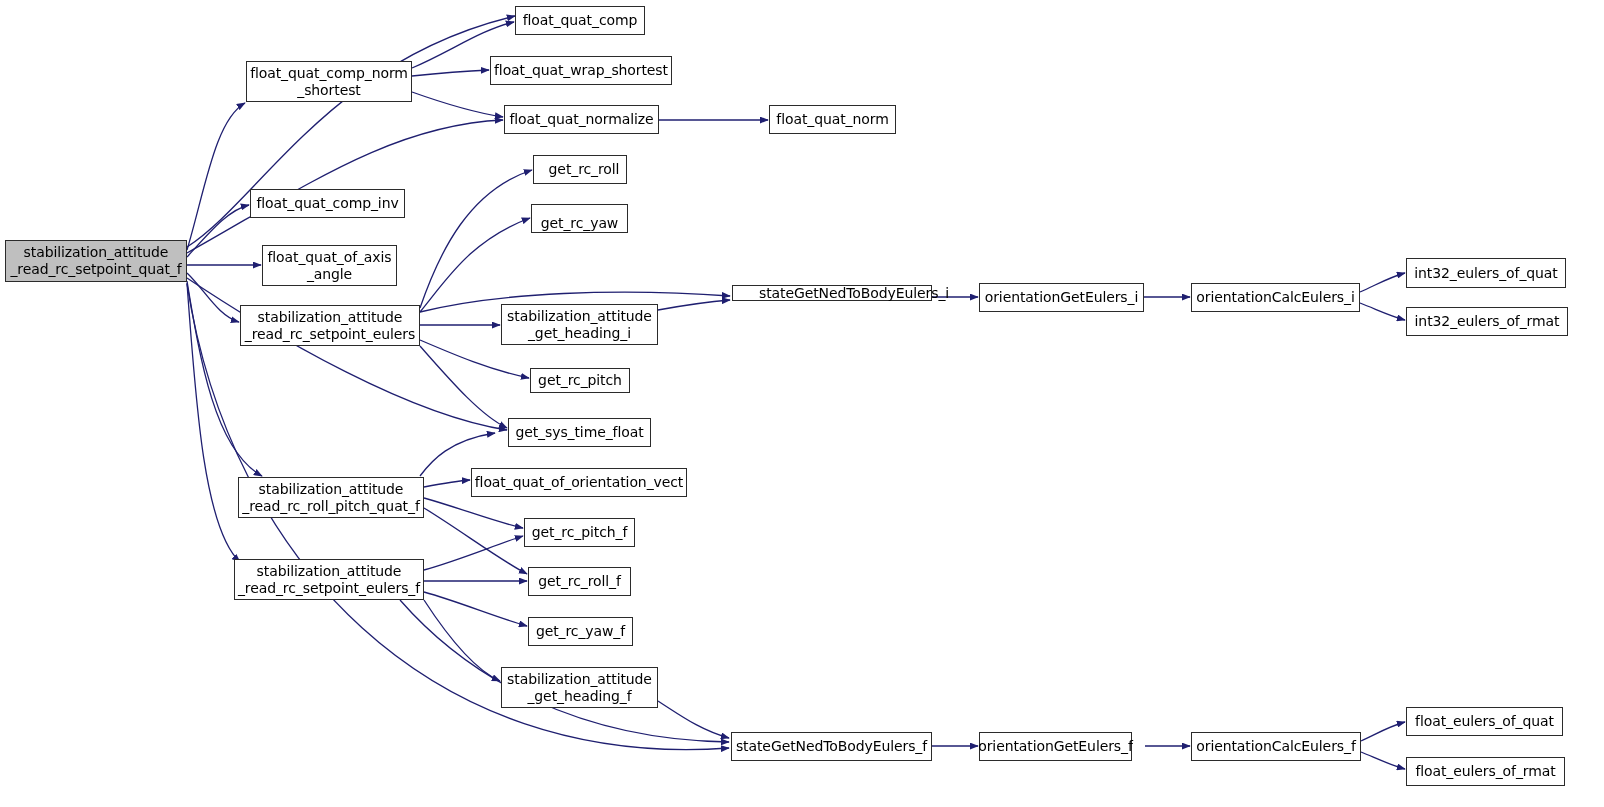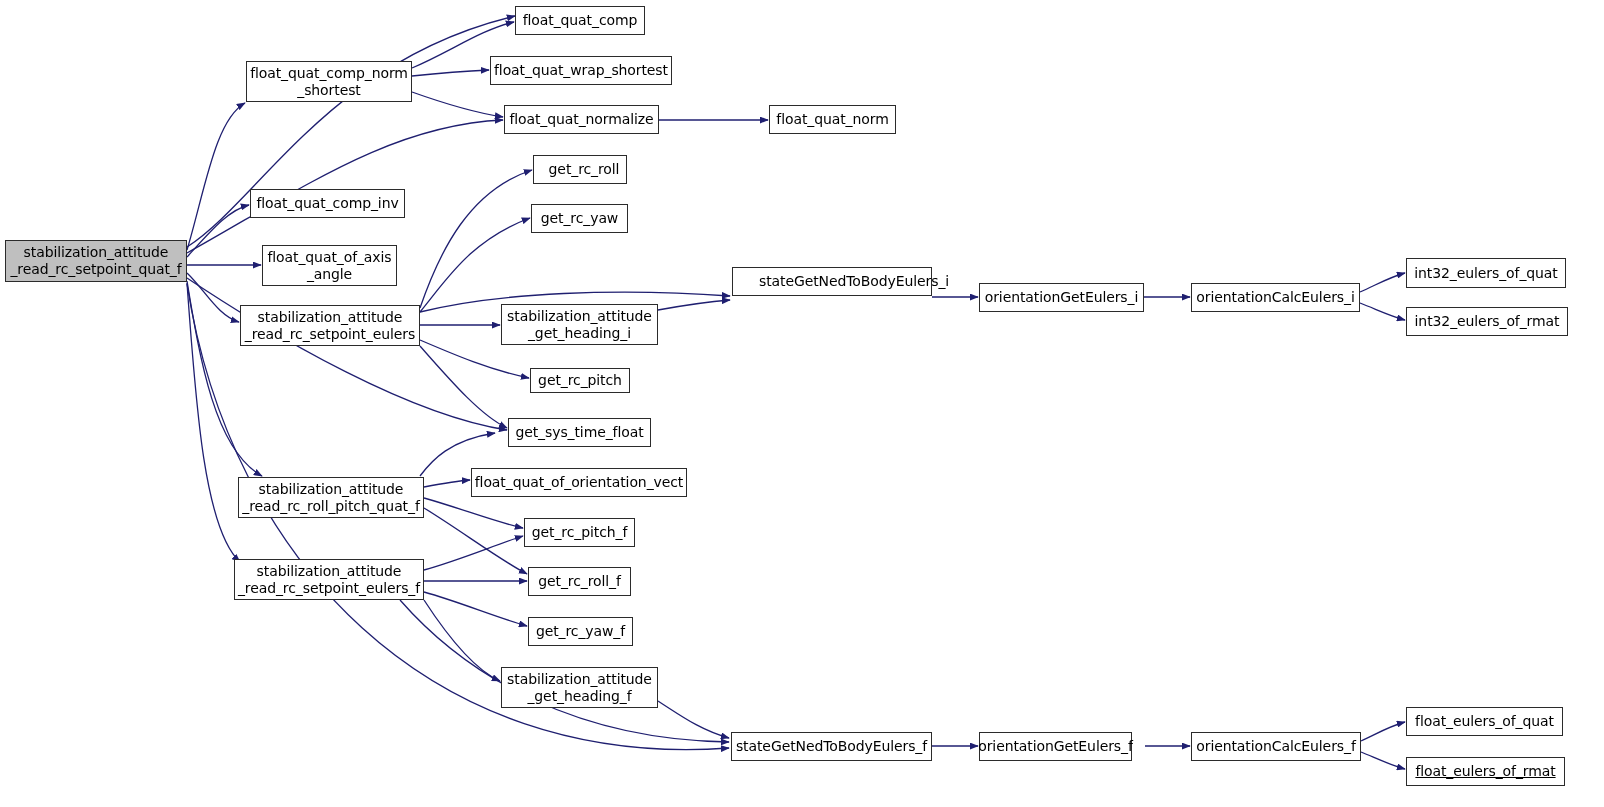--- a/index.html
+++ b/index.html
@@ -105,44 +105,44 @@
   <div id="nodes">
       <div class="node highlight" style="left: 5px; top: 240px; width: 182px; height: 42px;"><span class="label">stabilization_attitude
 _read_rc_setpoint_quat_f</span></div>
       <div class="node" style="left: 515px; top: 6px; width: 130px; height: 29px;"><span class="label">float_quat_comp</span></div>
       <div class="node" style="left: 246px; top: 61px; width: 166px; height: 41px;"><span class="label">float_quat_comp_norm
 _shortest</span></div>
       <div class="node" style="left: 490px; top: 56px; width: 182px; height: 29px;"><span class="label">float_quat_wrap_shortest</span></div>
       <div class="node" style="left: 504px; top: 105px; width: 155px; height: 29px;"><span class="label">float_quat_normalize</span></div>
       <div class="node" style="left: 769px; top: 105px; width: 127px; height: 29px;"><span class="label">float_quat_norm</span></div>
       <div class="node" style="left: 533px; top: 155px; width: 94px; height: 29px; padding-left: 12px;"><span class="label">get_rc_roll</span></div>
-      <div class="node" style="left: 531px; top: 204px; width: 97px; height: 29px;"><span class="label">get_rc_yaw</span></div>
+      <div class="node" style="left: 531px; top: 204px; width: 97px; height: 29px; align-items: flex-end;"><span class="label">get_rc_yaw</span></div>
       <div class="node" style="left: 250px; top: 189px; width: 155px; height: 29px;"><span class="label">float_quat_comp_inv</span></div>
       <div class="node" style="left: 262px; top: 245px; width: 135px; height: 41px; justify-content: center;"><span class="label">float_quat_of_axis
 _angle</span></div>
       <div class="node" style="left: 240px; top: 305px; width: 180px; height: 41px;"><span class="label">stabilization_attitude
 _read_rc_setpoint_eulers</span></div>
       <div class="node" style="left: 501px; top: 304px; width: 157px; height: 41px;"><span class="label">stabilization_attitude
 _get_heading_i</span></div>
       <div class="node" style="left: 530px; top: 368px; width: 100px; height: 25px;"><span class="label">get_rc_pitch</span></div>
-      <div class="node" style="left: 732px; top: 267px; width: 200px; height: 29px; padding-left: 48px;"><span class="label">stateGetNedToBodyEulers_i</span></div>
+      <div class="node" style="left: 732px; top: 285px; width: 200px; height: 16px; padding-left: 48px;"><span class="label">stateGetNedToBodyEulers_i</span></div>
       <div class="node" style="left: 979px; top: 283px; width: 165px; height: 29px;"><span class="label">orientationGetEulers_i</span></div>
       <div class="node" style="left: 1191px; top: 283px; width: 169px; height: 29px;"><span class="label">orientationCalcEulers_i</span></div>
       <div class="node" style="left: 1406px; top: 258px; width: 160px; height: 30px;"><span class="label">int32_eulers_of_quat</span></div>
       <div class="node" style="left: 1406px; top: 307px; width: 162px; height: 29px;"><span class="label">int32_eulers_of_rmat</span></div>
       <div class="node" style="left: 508px; top: 418px; width: 143px; height: 29px;"><span class="label">get_sys_time_float</span></div>
       <div class="node" style="left: 238px; top: 477px; width: 186px; height: 41px;"><span class="label">stabilization_attitude
 _read_rc_roll_pitch_quat_f</span></div>
       <div class="node" style="left: 471px; top: 468px; width: 216px; height: 29px;"><span class="label">float_quat_of_orientation_vect</span></div>
       <div class="node" style="left: 524px; top: 518px; width: 111px; height: 29px;"><span class="label">get_rc_pitch_f</span></div>
       <div class="node" style="left: 234px; top: 559px; width: 190px; height: 41px;"><span class="label">stabilization_attitude
 _read_rc_setpoint_eulers_f</span></div>
       <div class="node" style="left: 528px; top: 567px; width: 103px; height: 29px;"><span class="label">get_rc_roll_f</span></div>
       <div class="node" style="left: 528px; top: 617px; width: 105px; height: 29px;"><span class="label">get_rc_yaw_f</span></div>
       <div class="node" style="left: 501px; top: 667px; width: 157px; height: 41px;"><span class="label">stabilization_attitude
 _get_heading_f</span></div>
       <div class="node" style="left: 731px; top: 732px; width: 201px; height: 29px;"><span class="label">stateGetNedToBodyEulers_f</span></div>
       <div class="node" style="left: 979px; top: 732px; width: 153px; height: 29px;"><span class="label">orientationGetEulers_f</span></div>
       <div class="node" style="left: 1191px; top: 732px; width: 170px; height: 29px;"><span class="label">orientationCalcEulers_f</span></div>
       <div class="node" style="left: 1406px; top: 707px; width: 157px; height: 29px;"><span class="label">float_eulers_of_quat</span></div>
-      <div class="node" style="left: 1406px; top: 757px; width: 159px; height: 29px; text-decoration: underline;"><span class="label">float_eulers_of_rmat</span></div>
+      <div class="node" style="left: 1406px; top: 757px; width: 159px; height: 29px;"><span class="label">float_eulers_of_rmat</span></div>
     </div>
 </div>
 
 </body></html>

